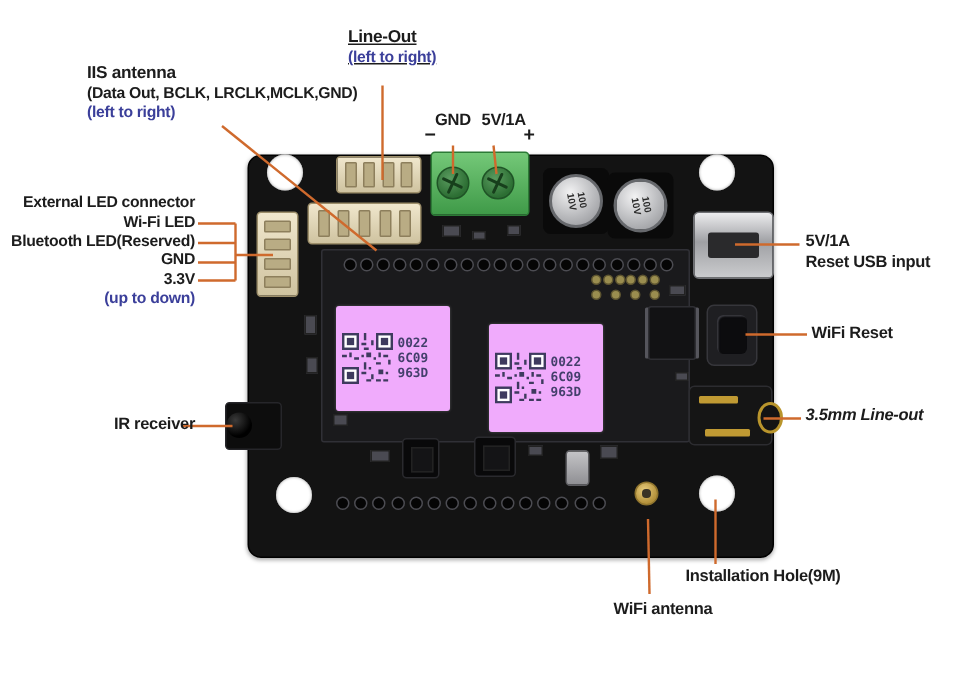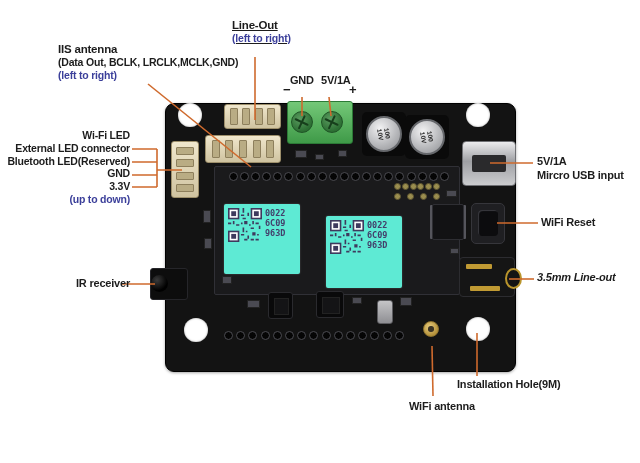--- a/index.html
+++ b/index.html
@@ -49,21 +49,21 @@
   .pinrow{display:flex;justify-content:space-between;align-items:center;}
   .pinrow i{width:7px;height:7px;border-radius:50%;background:#050505;border:1px solid #4c4c52;}
   .aux{display:flex;flex-wrap:wrap;justify-content:space-between;align-content:space-between;}
   .aux i{width:5px;height:5px;border-radius:50%;background:#9a8d4f;border:1px solid #5d5430;}
   .inductor{background:#09090a;border:1px solid #2a2a2e;border-radius:3px;}
   .inductor::after{content:"";position:absolute;left:20%;top:20%;width:60%;height:60%;background:#141416;border:1px solid #222;}
   .crystal{background:linear-gradient(180deg,#c4c4c7,#8f8f93);border:1px solid #5c5c60;border-radius:3px;}
   .chip{background:#121214;border:1px solid #2e2e33;border-radius:2px;
         box-shadow:-3px 0 0 -1px #55555c, 3px 0 0 -1px #55555c;}
   .smd{background:#4a4a52;border:1px solid #222;}
-  .sticker{background:#5eead4;border-radius:2px;display:flex;gap:3px;padding:4px;
+  .sticker{background:#f0abfc;border-radius:2px;display:flex;align-items:center;gap:3px;padding:4px;
         box-shadow:0 0 2px rgba(255,255,255,.25);}
   .qr{width:34px;height:34px;flex:0 0 auto;}
   .stxt{font-family:"DejaVu Sans Mono",monospace;font-size:8.5px;font-weight:bold;color:#433f6b;line-height:10px;}
   svg.leaders{left:0;top:0;pointer-events:none;}
 </style>
 </head>
 <body>
 
 <div class="scene">
 
@@ -270,33 +270,33 @@
     <div style="font-size:11.5px;">Line-Out</div>
     <div class="note">(left to right)</div>
   </div>
 
   <div class="lbl" style="left:290px;top:74px;">GND</div>
   <div class="sign" style="left:283px;top:84px;">−</div>
   <div class="lbl" style="left:321px;top:74px;">5V/1A</div>
   <div class="sign" style="left:349px;top:84px;">+</div>
 
   <div class="lbl small r" style="left:0px;top:129px;width:130px;">
+    <div>External LED connector</div>
     <div>Wi-Fi LED</div>
-    <div>External LED connector</div>
     <div>Bluetooth LED(Reserved)</div>
     <div>GND</div>
     <div>3.3V</div>
     <div class="note">(up to down)</div>
   </div>
 
   <div class="lbl r" style="left:48px;top:277px;width:82px;">IR receiver</div>
 
   <div class="lbl" style="left:537px;top:155px;">
     <div>5V/1A</div>
-    <div>Mircro USB input</div>
+    <div>Reset USB input</div>
   </div>
 
   <div class="lbl" style="left:541px;top:216px;">WiFi Reset</div>
   <div class="lbl" style="left:537px;top:271px;font-style:italic;">3.5mm Line-out</div>
   <div class="lbl" style="left:457px;top:378px;">Installation Hole(9M)</div>
   <div class="lbl" style="left:409px;top:400px;">WiFi antenna</div>
 
 </div>
 
 </body></html>

